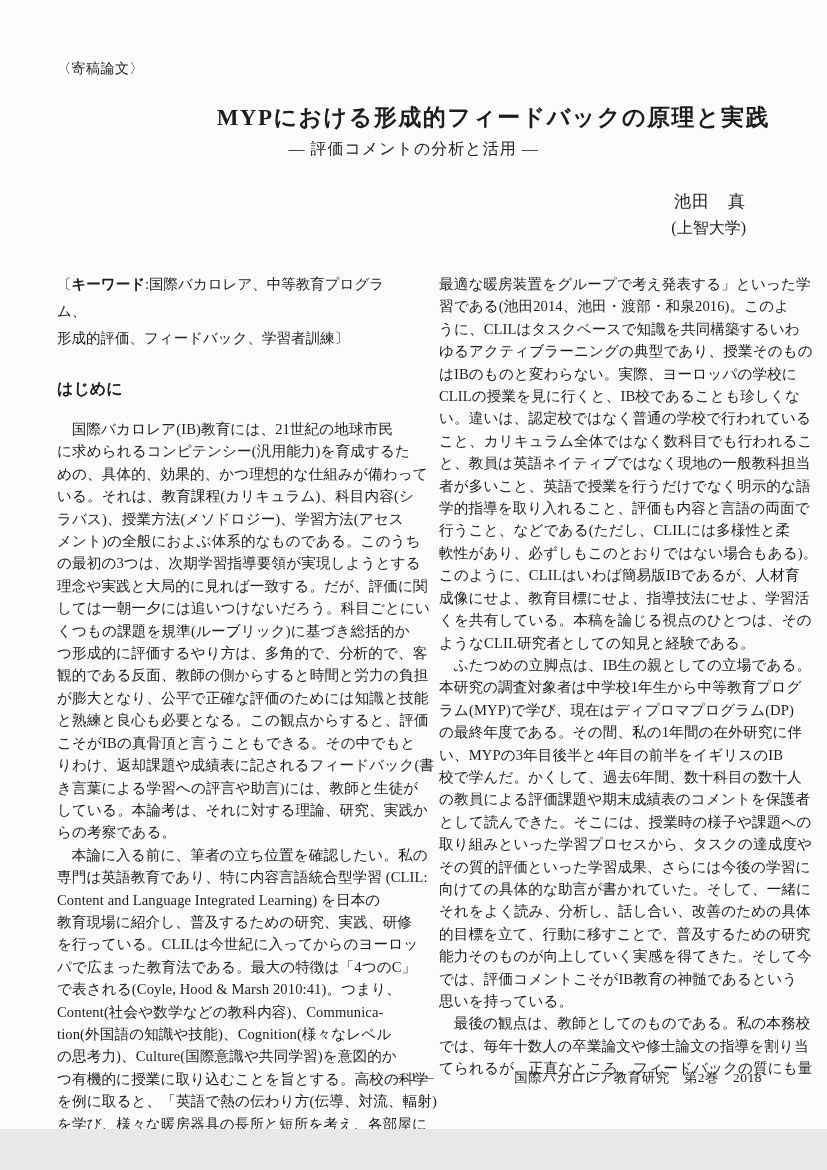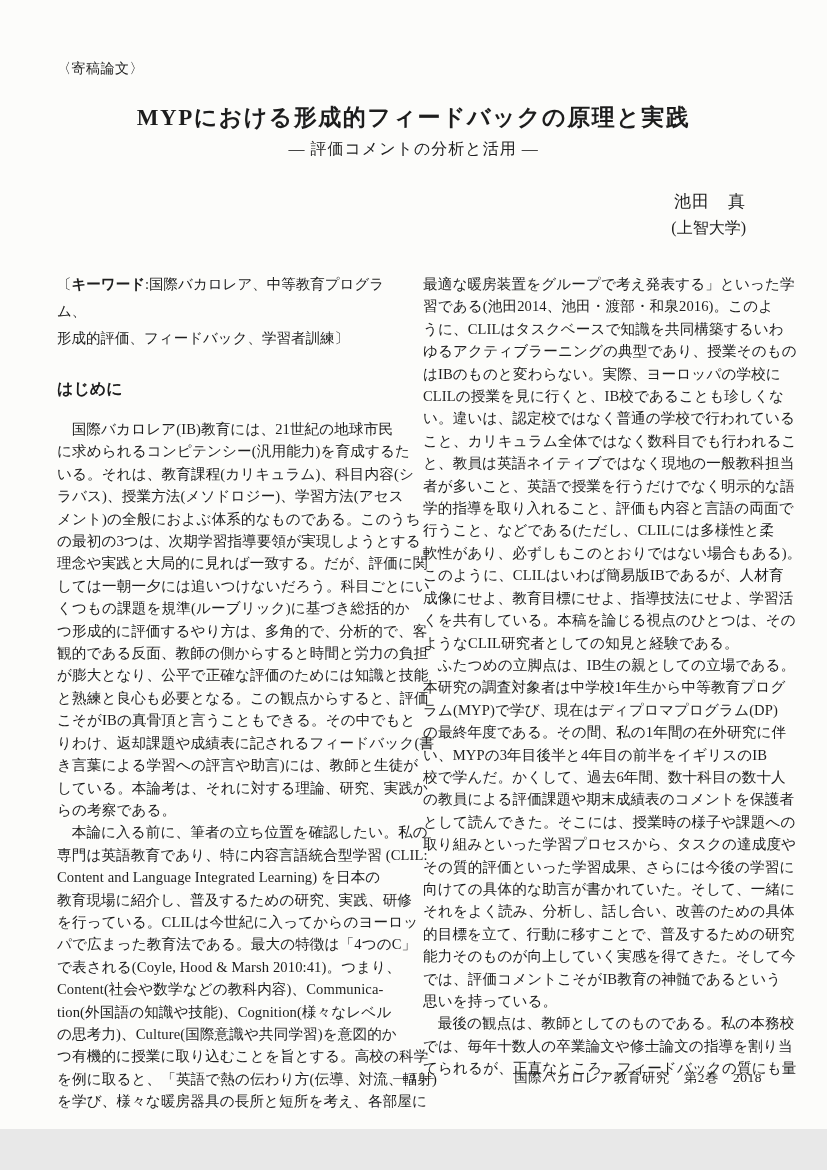--- a/index.html
+++ b/index.html
@@ -9,28 +9,28 @@
     background:#fcfcfa;
     color:#1d1d1d;
     font-family:"Liberation Serif","DejaVu Serif",serif;
     position:relative;
     box-sizing:border-box;
     padding:60px 57px 0 57px;
     overflow:hidden;
   }
   .category { font-size:14px; letter-spacing:0.5px; }
   .title {
-    text-align:center; font-size:23px; font-weight:bold;
+    text-align:right; font-size:23px; font-weight:bold;
     margin:24px 0 6px 0; letter-spacing:1.5px;
   }
   .subtitle { text-align:center; font-size:16px; margin:0; letter-spacing:1px; }
   .author-block { text-align:right; padding-right:24px; margin-top:30px; }
   .author-name { font-size:17px; letter-spacing:1px; }
   .author-affiliation { font-size:16px; margin-top:5px; }
-  .columns { display:flex; gap:18px; margin-top:32px; }
+  .columns { display:flex; gap:34px; margin-top:32px; }
   .col { width:348px; }
   .keywords { font-size:14.5px; line-height:27px; margin:0; }
   .keywords .kw-label { font-weight:bold; font-family:"Liberation Sans","DejaVu Sans",sans-serif; }
   .section-heading {
     font-family:"Liberation Sans","DejaVu Sans",sans-serif;
     font-size:16px; font-weight:bold;
     margin:27px 0 0 0;
   }
   .body-lines { margin-top:18px; }
   .body-lines > div {
@@ -69,20 +69,21 @@
   <div class="columns">
 
     <div class="col left-col">
       <p class="keywords"><span>〔</span><span class="kw-label">キーワード</span><span>:</span><span>国際バカロレア、中等教育プログラム、</span><br><span>形成的評価、フィードバック、学習者訓練〕</span></p>
 
       <h3 class="section-heading">はじめに</h3>
 
       <div class="body-lines">
           <div>　国際バカロレア(IB)教育には、21世紀の地球市民</div>
           <div>に求められるコンピテンシー(汎用能力)を育成するた</div>
+          <div>めの、具体的、効果的、かつ理想的な仕組みが備わって</div>
           <div>いる。それは、教育課程(カリキュラム)、科目内容(シ</div>
           <div>ラバス)、授業方法(メソドロジー)、学習方法(アセス</div>
           <div>メント)の全般におよぶ体系的なものである。このうち</div>
           <div>の最初の3つは、次期学習指導要領が実現しようとする</div>
           <div>理念や実践と大局的に見れば一致する。だが、評価に関</div>
           <div>しては一朝一夕には追いつけないだろう。科目ごとにい</div>
           <div>くつもの課題を規準(ルーブリック)に基づき総括的か</div>
           <div>つ形成的に評価するやり方は、多角的で、分析的で、客</div>
           <div>観的である反面、教師の側からすると時間と労力の負担</div>
           <div>が膨大となり、公平で正確な評価のためには知識と技能</div>

